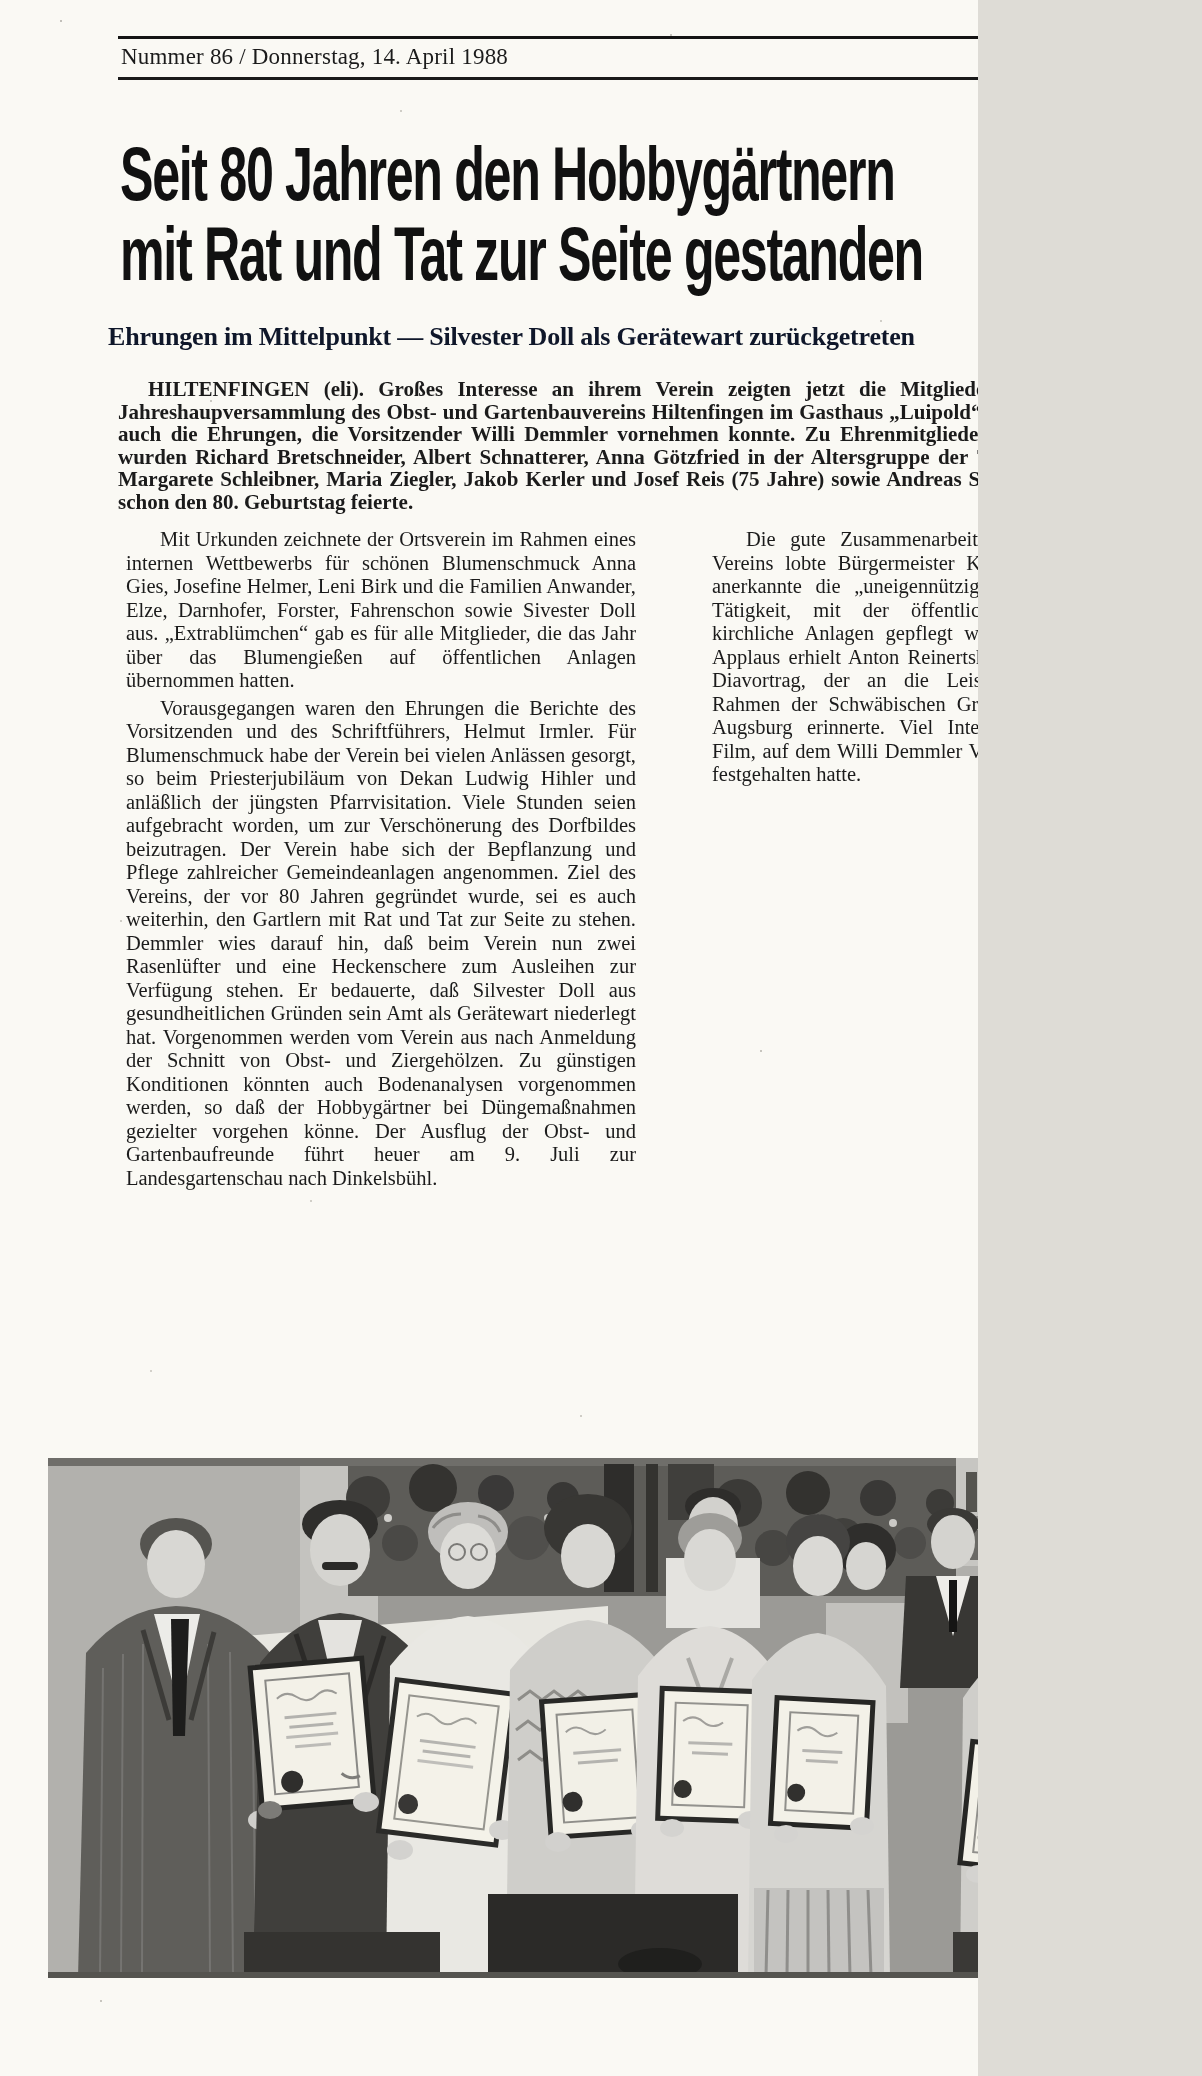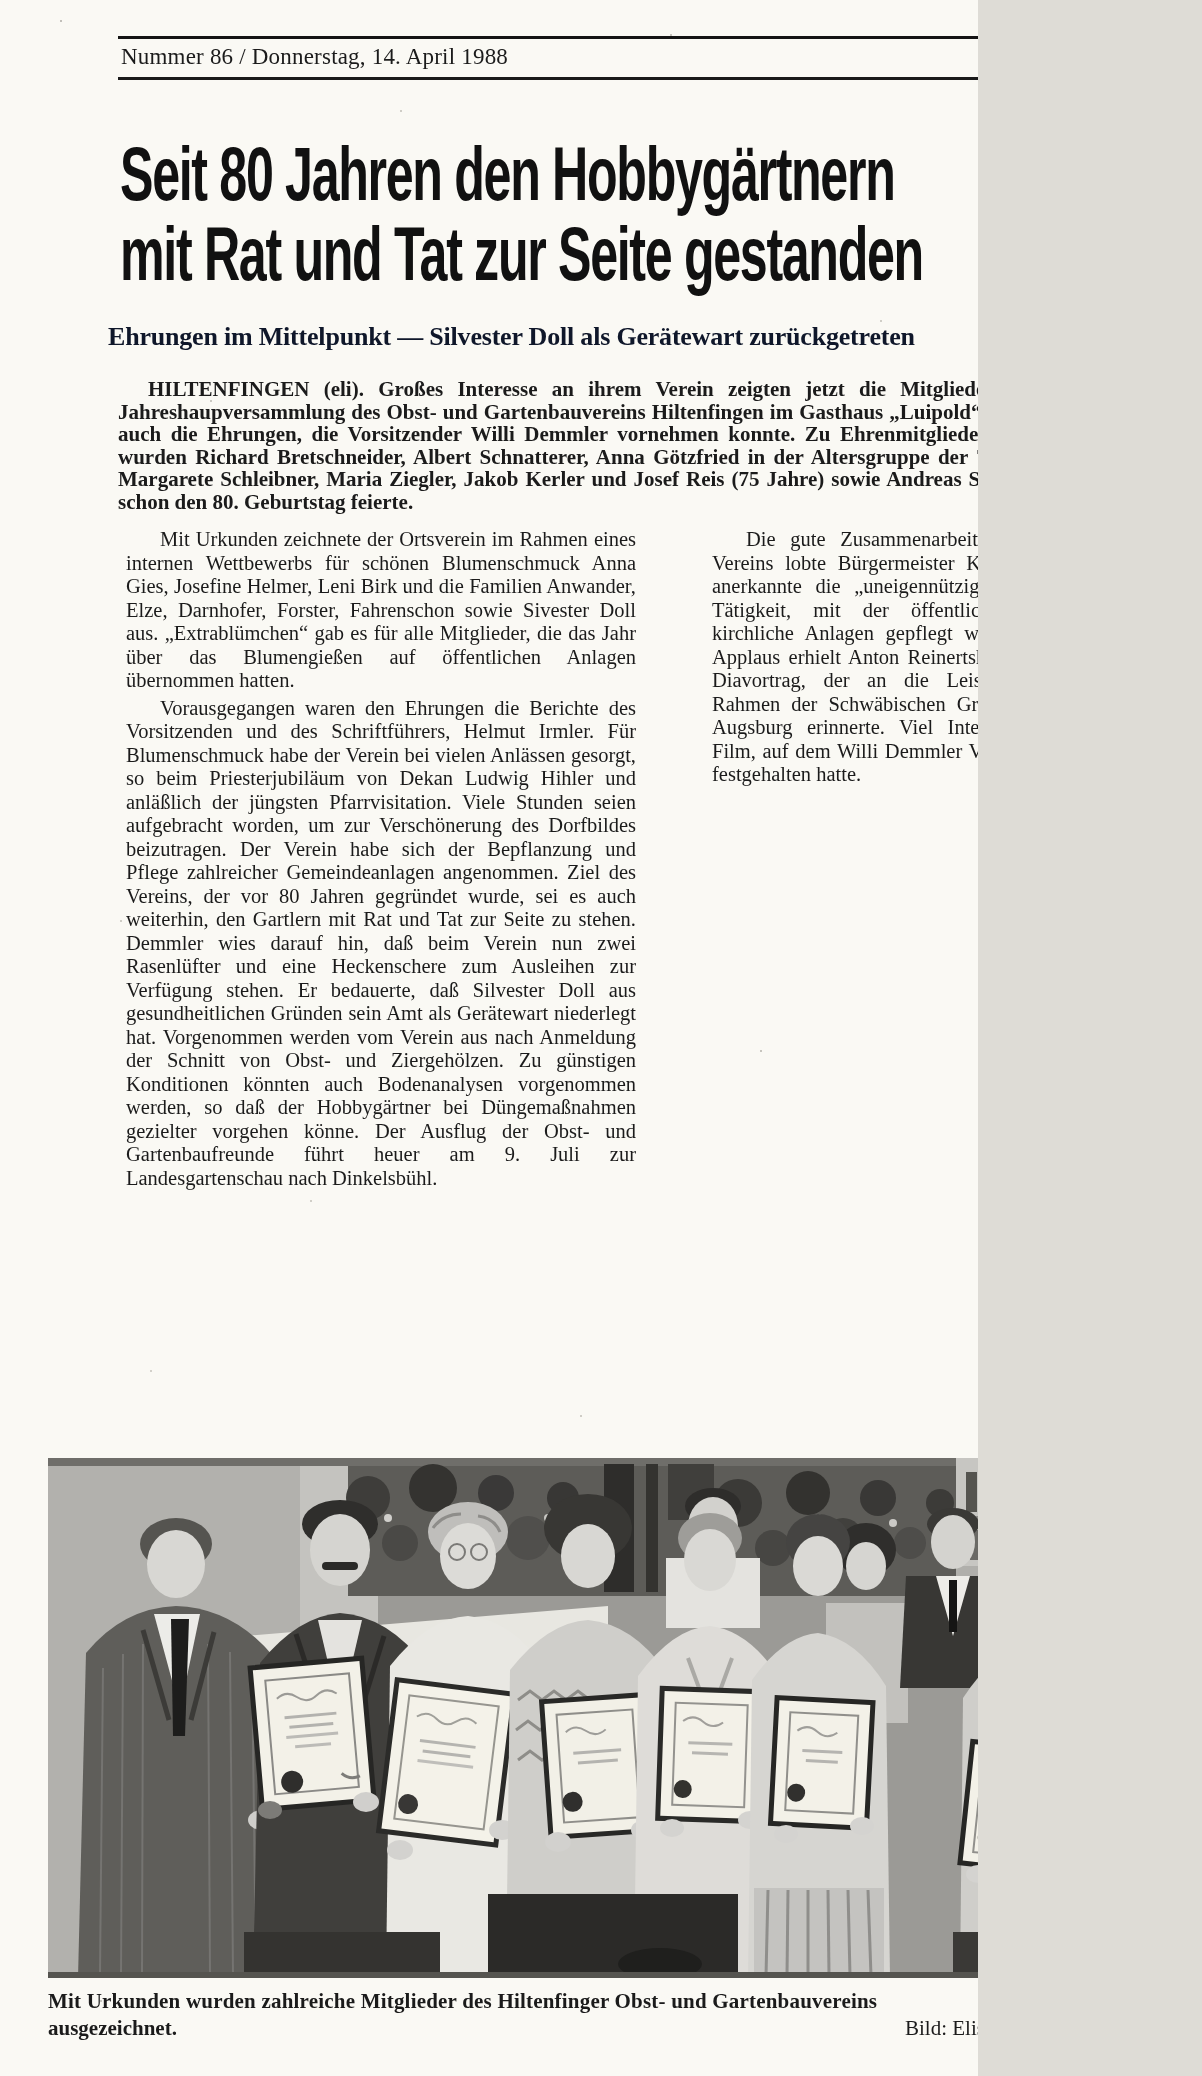--- a/index.html
+++ b/index.html
@@ -302,21 +302,14 @@
       <g>
         <rect x="440" y="436" width="250" height="84" fill="#2b2a28"></rect>
         <rect x="196" y="474" width="196" height="46" fill="#343330"></rect>
         <rect x="905" y="474" width="127" height="46" fill="#3a3936"></rect>
         <ellipse cx="612" cy="506" rx="42" ry="16" fill="#1f1f1d"></ellipse>
         <rect x="0" y="514" width="1032" height="6" fill="#55544f"></rect>
       </g>
     </svg>
   </div>
 
-  <div class="caption">
-    <div class="caption-line1">Mit Urkunden wurden zahlreiche Mitglieder des Hiltenfinger Obst- und Gartenbauvereins</div>
-    <div class="caption-row">
-      <span class="caption-line2">ausgezeichnet.</span>
-      <span class="credit">Bild: Elisabeth Blatz</span>
-    </div>
-  </div>
 
 </div>
 
 </body></html>

